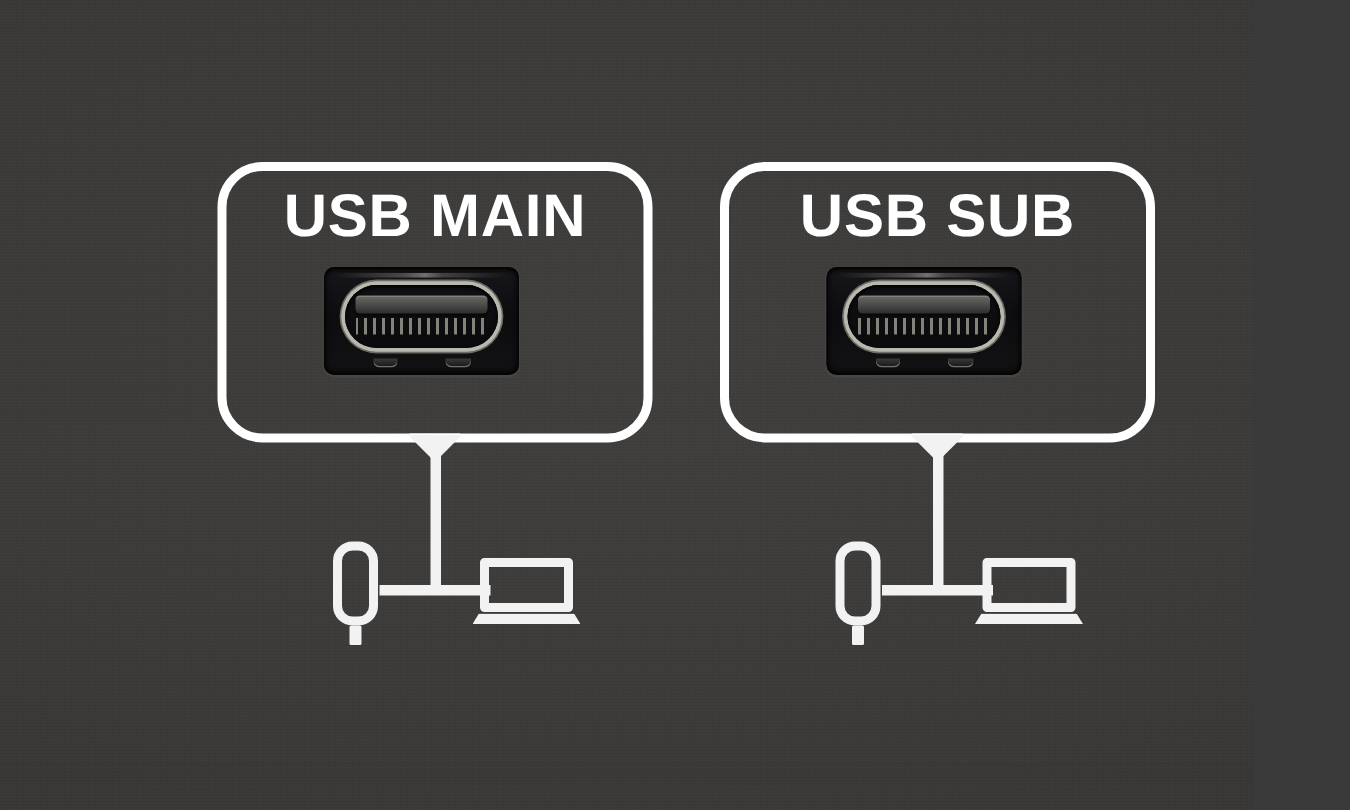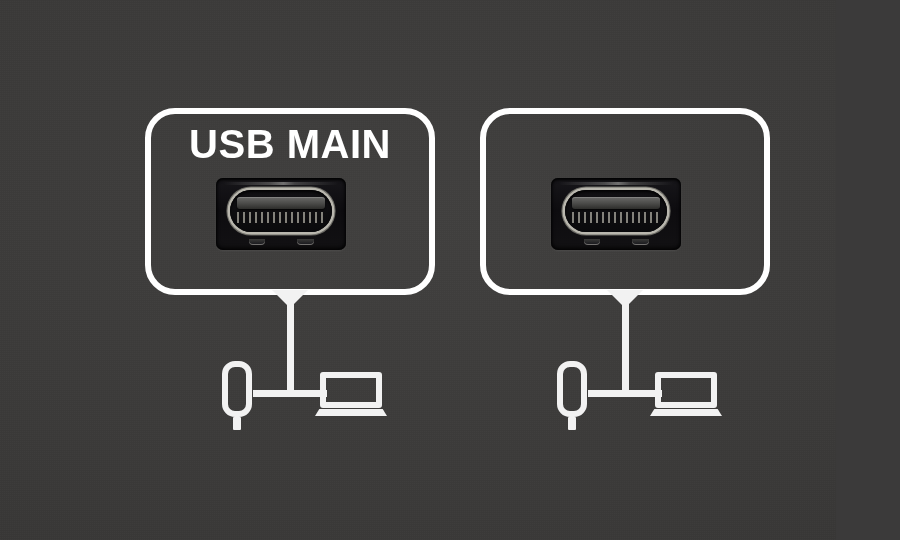--- a/index.html
+++ b/index.html
@@ -198,20 +198,21 @@
     <div class="laptop-icon" style="left:315px; top:372px; width:72px; height:44px;">
       <div class="laptop-screen" style="left:5px; top:0; width:62px; height:36px;"></div>
       <div class="laptop-base" style="left:0; top:37px; width:72px; height:7px;
                   clip-path: polygon(0% 100%, 6% 0%, 94% 0%, 100% 100%);"></div>
     </div>
   </div>
 
   <div class="port-group">
 
     <div class="port-box" style="left:480px; top:108px; width:290px; height:187px;">
+      <div class="port-label" style="top:10px;">USB SUB</div>
 
       <div class="usbc-well" style="left:65px; top:64px; width:130px; height:72px;">
         <div class="usbc-shell">
           <div class="usbc-tongue"></div>
           <div class="usbc-pins"></div>
         </div>
         <div class="usbc-latch l"></div>
         <div class="usbc-latch r"></div>
       </div>
     </div>

